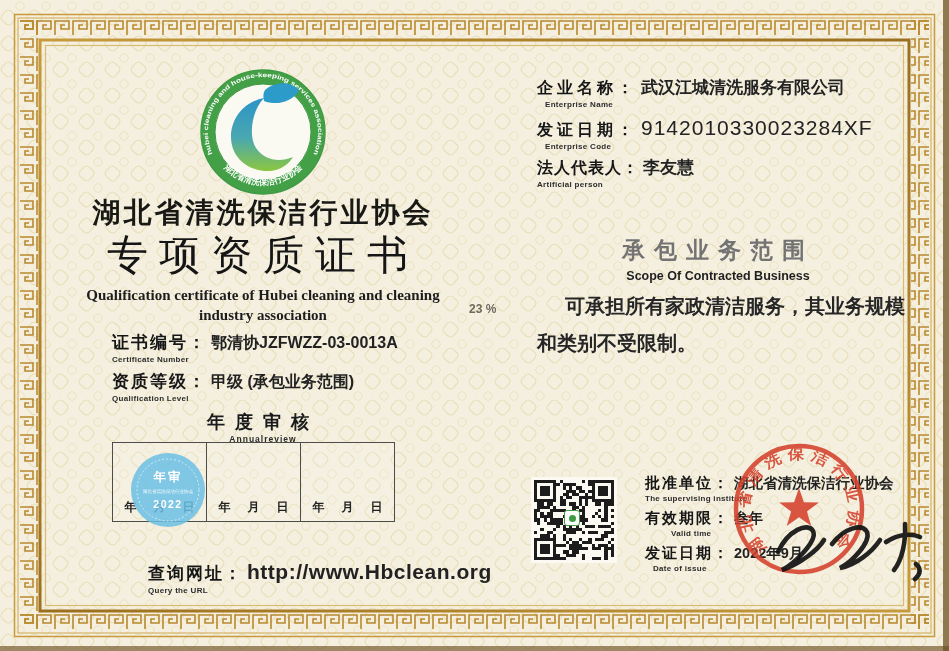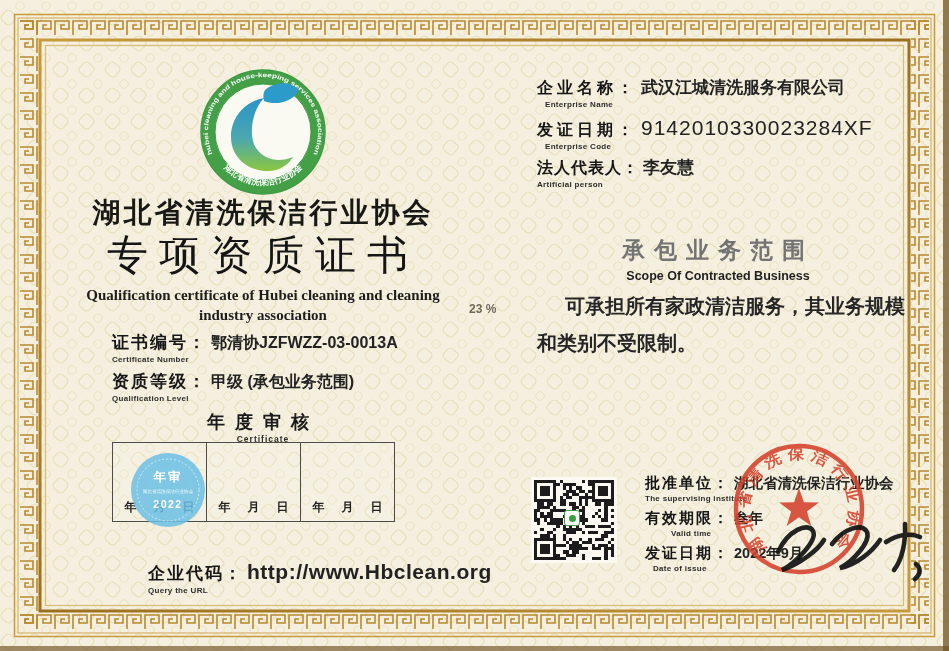--- a/index.html
+++ b/index.html
@@ -158,21 +158,21 @@
   </div>
 
   <div class="row layer" style="left:112px;top:370px">
     <span class="lbl">资质等级：</span>
     <span class="val">甲级 (承包业务范围)</span>
     <div class="lbl-en">Qualification Level</div>
   </div>
 
   <div class="abs layer annual-head">
     <div class="t">年度审核</div>
-    <div class="e">Certificate</div>
+    <div class="e">Annualreview</div>
   </div>
 
   <div class="abs layer annual-table">
     <div class="annual-cell">
       <div class="ymd">
         <span>年</span>
         <span>月</span>
         <span>日</span>
       </div>
     </div>
@@ -194,21 +194,21 @@
 
   <svg class="abs stamp" style="left:128px;top:450px" width="80" height="80" viewBox="0 0 80 80">
     <circle cx="40" cy="40" r="37" fill="#6ac0e4" opacity="0.85"></circle>
     <circle cx="40" cy="40" r="31" fill="none" stroke="#ffffff" stroke-width="0.8" stroke-dasharray="2 2" opacity="0.8"></circle>
     <text x="40" y="31" text-anchor="middle" font-size="12.5" font-weight="bold" fill="#ffffff" font-family="Liberation Sans, DejaVu Sans, sans-serif" letter-spacing="2">年审</text>
     <text x="40" y="43" text-anchor="middle" font-size="4.6" fill="#ffffff" opacity="0.95" font-family="Liberation Sans, DejaVu Sans, sans-serif">湖北省清洗保洁行业协会</text>
     <text x="40" y="58" text-anchor="middle" font-size="10.5" font-weight="bold" fill="#ffffff" font-family="Liberation Sans, DejaVu Sans, sans-serif" letter-spacing="1.5">2022</text>
   </svg>
 
   <div class="row layer query-row">
-    <span class="lbl">企业代码：</span>
+    <span class="lbl">查询网址：</span>
     <span class="val" style="font-size:21px;font-weight:bold">http://www.Hbclean.org</span>
     <div class="lbl-en">Query the URL</div>
   </div>
 
   <div class="row layer r-row" style="left:537px;top:76px">
     <span class="lbl">企业名称：</span>
     <span class="val">武汉江城清洗服务有限公司</span>
     <div class="lbl-en" style="margin-left:8px">Enterprise Name</div>
   </div>
 

